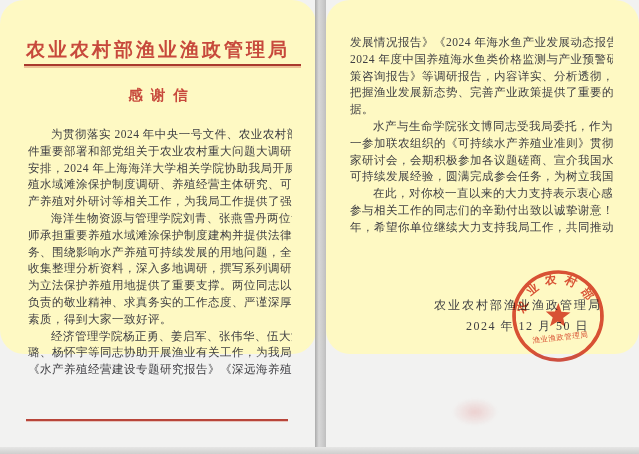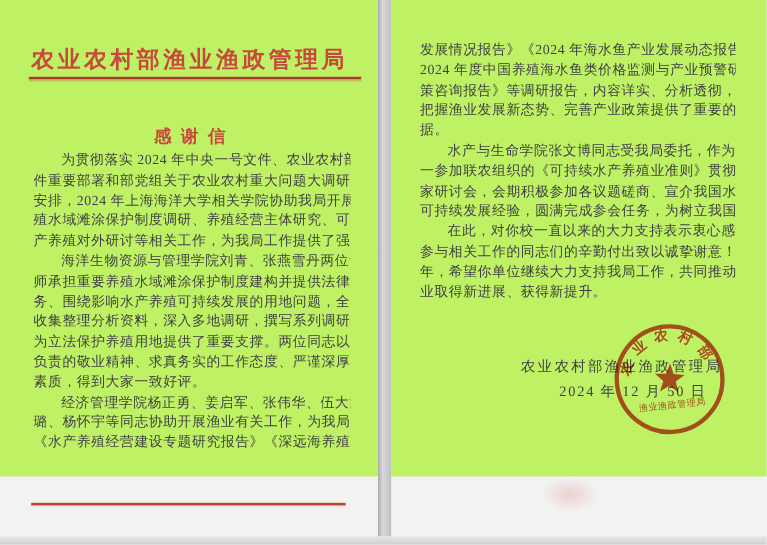--- a/index.html
+++ b/index.html
@@ -2,21 +2,21 @@
 <html><head>
 <meta charset="utf-8">
 <style>
   html,body{margin:0;padding:0;}
   body{
     width:639px;height:454px;position:relative;overflow:hidden;
     background:#f2f2f1;
     font-family:"Liberation Serif","DejaVu Serif",serif;
   }
   .page{
-    position:absolute;top:0;height:397px;background:#bef264;
+    position:absolute;top:0;height:354px;background:#fef9c3;border-radius:24px;
   }
   .page-left{left:0;width:316px;}
   .page-right{left:326px;width:313px;}
   .gutter{
     position:absolute;top:0;left:315px;width:11px;height:447px;
     background:linear-gradient(to right,#ababab 0%,#d8d8d8 35%,#cccccc 70%,#bfbfbf 100%);
   }
   .bottom-edge{
     position:absolute;left:0;top:447px;width:639px;height:7px;
     background:linear-gradient(to bottom,#e6e6e5,#cfcfce);
@@ -27,21 +27,21 @@
     text-align:center;color:#c7493c;font-weight:bold;
     font-size:19px;letter-spacing:3px;white-space:nowrap;
   }
   .header-rule{
     position:absolute;top:64px;left:24px;right:15px;height:2px;
     background:#a93a2e;box-shadow:0 2px 0 rgba(205,90,70,0.35);
   }
   .letter-title{
     position:absolute;top:86px;left:0;width:100%;
     text-align:center;color:#c7493c;font-weight:bold;
-    font-size:14.5px;letter-spacing:8px;text-indent:8px;margin-top:18px;
+    font-size:14.5px;letter-spacing:8px;text-indent:8px;
   }
   .footer-rule{
     position:absolute;top:419px;left:26px;right:28px;height:1.6px;
     background:#b8453a;box-shadow:0 1px 0 rgba(205,90,70,0.3);
   }
   
   .body-block{
     position:absolute;color:#3f3f43;font-size:11.5px;
   }
   .body-p1{top:126px;left:28px;right:24px;}
@@ -109,21 +109,20 @@
       <div class="line">策咨询报告》等调研报告，内容详实、分析透彻，为我局</div>
       <div class="line">把握渔业发展新态势、完善产业政策提供了重要的科学依</div>
       <div class="line end">据。</div>
       <div class="line indent">水产与生命学院张文博同志受我局委托，作为代表之</div>
       <div class="line">一参加联农组织的《可持续水产养殖业准则》贯彻实施专</div>
       <div class="line">家研讨会，会期积极参加各议题磋商、宣介我国水产养殖</div>
       <div class="line">可持续发展经验，圆满完成参会任务，为树立我国水产养</div>
       <div class="line indent">在此，对你校一直以来的大力支持表示衷心感谢，对</div>
       <div class="line">参与相关工作的同志们的辛勤付出致以诚挚谢意！新的一</div>
       <div class="line">年，希望你单位继续大力支持我局工作，共同推动双方事</div>
-      <div class="line end">业取得新进展、获得新提升。</div>
     </div>
   <div class="signature-org">农业农村部渔业渔政管理局</div>
   <div class="signature-date">2024 年 12 月 50 日</div>
   <div class="bleed-mark"></div>
   <svg class="seal" viewBox="-50 -50 100 100">
     <defs>
       <path id="sealArc" d="M -31 -11.3 A 33 33 0 0 1 31 -11.3"></path>
     </defs>
     <circle cx="0" cy="0" r="44" fill="none" stroke="#d5402e" stroke-width="3.6"></circle>
     <polygon transform="rotate(8)" points="0,-13 3.23,-4.45 12.36,-4.02 5.23,1.70 7.64,10.52 0,5.5 -7.64,10.52 -5.23,1.70 -12.36,-4.02 -3.23,-4.45" fill="#d5402e"></polygon>

